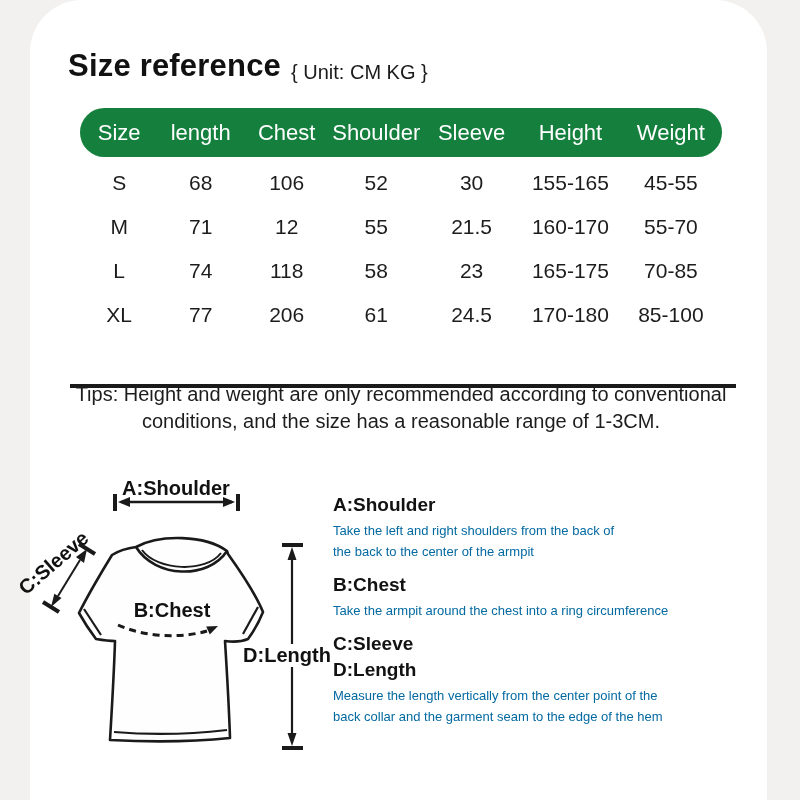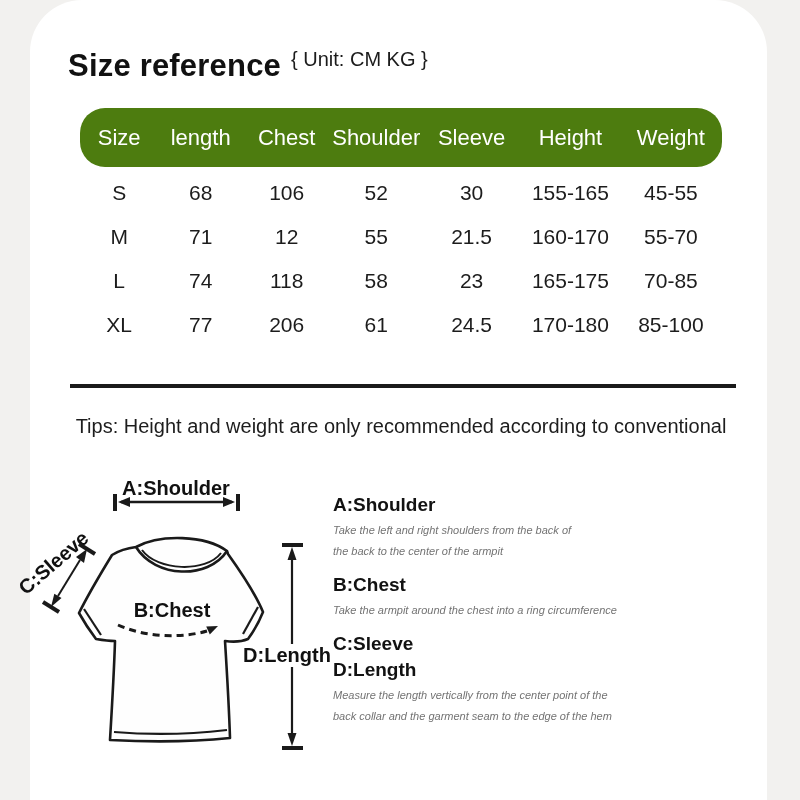--- a/index.html
+++ b/index.html
@@ -5,52 +5,52 @@
   html,body{margin:0;padding:0;}
   body{
     width:800px;height:800px;position:relative;overflow:hidden;
     background:#f2f1ef;
     font-family:"Liberation Sans", sans-serif;
   }
   .card{
     position:absolute;left:30px;top:0;width:737px;height:800px;
     background:#ffffff;border-radius:52px 52px 0 0;
   }
-  .title-wrap{position:absolute;left:68px;top:48px;display:flex;align-items:flex-start;}
+  .title-wrap{position:absolute;left:68px;top:48px;display:flex;align-items:flex-end;}
   .title{font-size:31px;font-weight:bold;color:#111;letter-spacing:.2px;}
   .unit{font-size:20px;color:#1b1b1b;margin-left:10px;}
 
   .size-table{position:absolute;left:80px;top:108px;width:642px;}
   .thead{
     display:grid;grid-template-columns:12.2% 13.2% 13.6% 14.3% 15.4% 15.4% 15.9%;
-    background:#4d7c0f;color:#fff;border-radius:25px;height:59px;align-items:center;
+    background:#15803d;color:#fff;border-radius:25px;height:49px;align-items:center;
     font-size:22px;
   }
   .thead>div{text-align:center;}
   .tbody{padding-top:4px;}
   .trow{
     display:grid;grid-template-columns:12.2% 13.2% 13.6% 14.3% 15.4% 15.4% 15.9%;
     height:44px;align-items:center;font-size:21px;color:#1c1c1c;
   }
   .trow>div{text-align:center;}
 
   .divider{position:absolute;left:70px;top:384px;width:666px;height:4px;background:#1a1a1a;}
 
   .tips{
-    position:absolute;left:54px;top:413px;width:694px;text-align:center;
+    position:absolute;left:54px;top:381px;width:694px;text-align:center;
     font-size:20px;line-height:27px;color:#1d1d1d;
   }
   .tips span{display:block;}
 
   .diagram{position:absolute;left:15px;top:455px;}
   .diagram text{fill:#111;font-family:"Liberation Sans",sans-serif;font-weight:bold;font-size:20px;}
 
   .guide{position:absolute;left:333px;top:494px;width:436px;}
   .guide h3{font-size:19px;font-weight:bold;color:#121212;margin:0 0 4px 0;}
-  .guide p{font-size:11px;line-height:21px;color:#737373;margin:0 0 12px 0;font-style:italic;}
+  .guide p{font-size:13px;line-height:21px;color:#0369a1;margin:0 0 12px 0;}
   .guide p span{display:block;}
 </style>
 </head>
 <body>
 
 <div class="card"></div>
 
 <div class="title-wrap">
   <div class="title">Size reference</div>
   <div class="unit">{ Unit: CM KG }</div>
@@ -103,20 +103,21 @@
       <div>170-180</div>
       <div>85-100</div>
     </div>
   </div>
 </div>
 
 <div class="divider"></div>
 
 <div class="tips">
   <span>Tips: Height and weight are only recommended according to conventional</span>
+  <span>conditions, and the size has a reasonable range of 1-3CM.</span>
 </div>
 
 <svg class="diagram" width="330" height="345" viewBox="0 0 330 345">
 
   <text x="161" y="40" text-anchor="middle">A:Shoulder</text>
   <g stroke="#1a1a1a">
     <line x1="100" y1="39" x2="100" y2="56" stroke-width="4"></line>
     <line x1="223" y1="39" x2="223" y2="56" stroke-width="4"></line>
     <line x1="106" y1="47" x2="217" y2="47" stroke-width="2.4"></line>
   </g>

